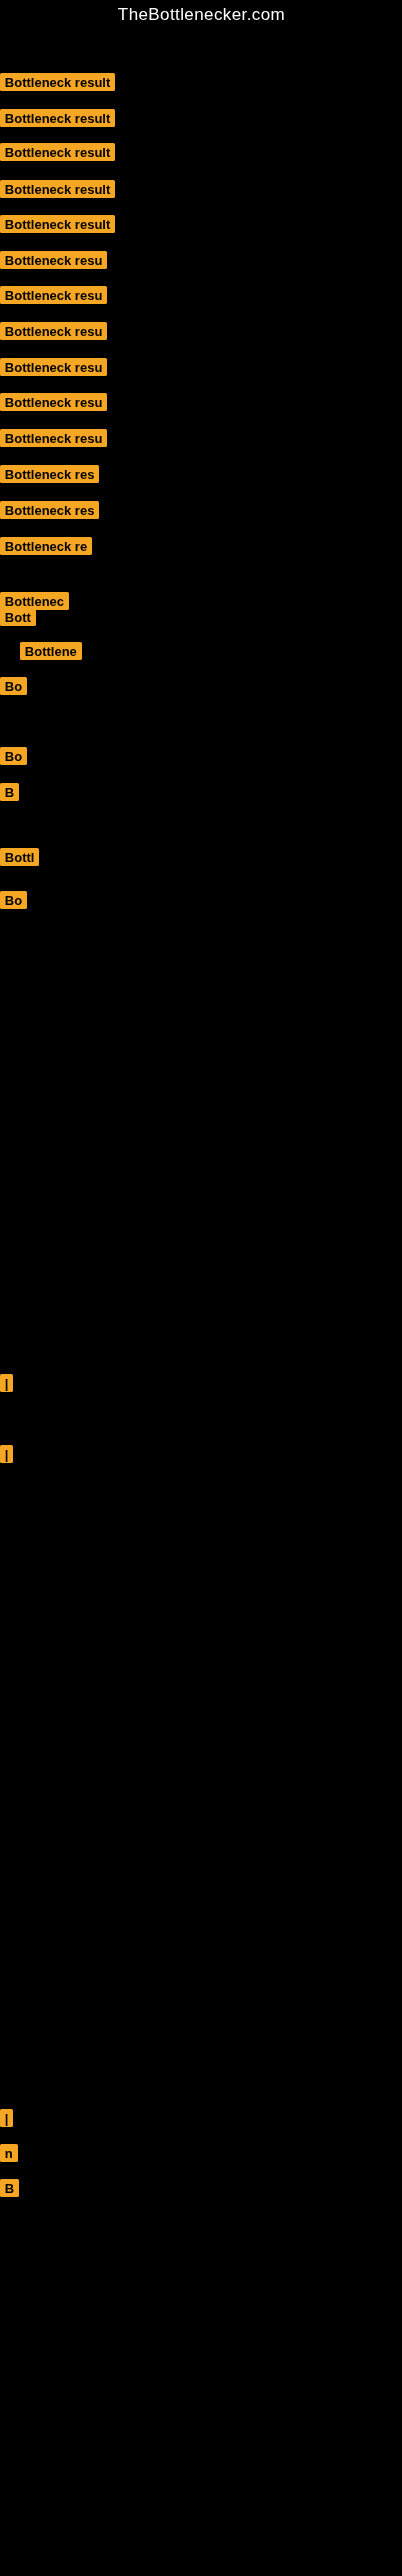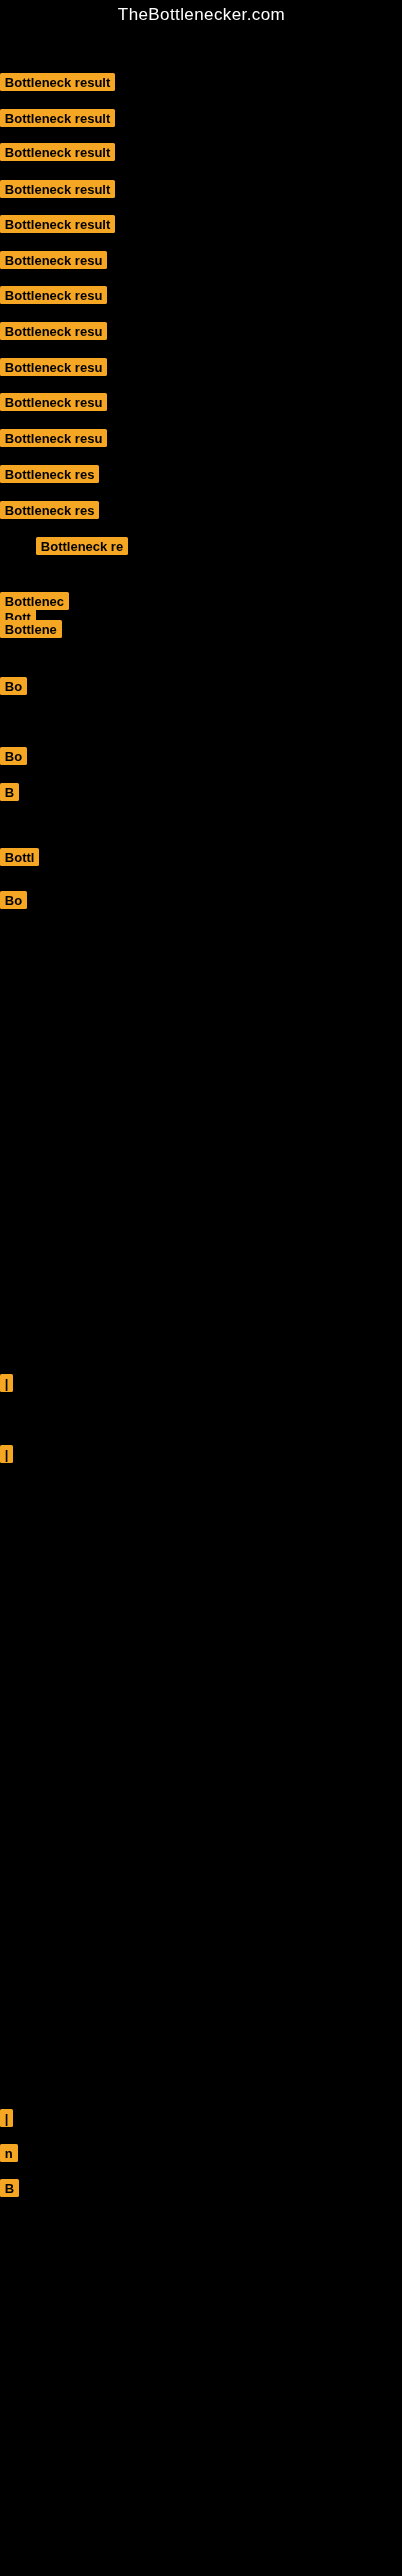--- a/index.html
+++ b/index.html
@@ -73,30 +73,30 @@
     </div>
     <div class="row" style="top: 401px;">
       <span class="badge">Bottleneck resu</span>
     </div>
     <div class="row" style="top: 437px;">
       <span class="badge">Bottleneck res</span>
     </div>
     <div class="row" style="top: 473px;">
       <span class="badge">Bottleneck res</span>
     </div>
-    <div class="row" style="top: 509px; margin-left: 36px;">
+    <div class="row" style="top: 509px;">
       <span class="badge">Bottleneck re</span>
     </div>
     <div class="row" style="top: 544px; margin-top: 20px;">
       <span class="badge">Bottlenec</span>
     </div>
     <div class="row" style="top: 580px;">
       <span class="badge">Bott</span>
     </div>
-    <div class="row" style="top: 592px;">
+    <div class="row" style="top: 614px; margin-left: 20px;">
       <span class="badge">Bottlene</span>
     </div>
     <div class="row" style="top: 649px;">
       <span class="badge">Bo</span>
     </div>
     <div class="row" style="top: 719px;">
       <span class="badge">Bo</span>
     </div>
     <div class="row" style="top: 755px;">
       <span class="badge">B</span>

